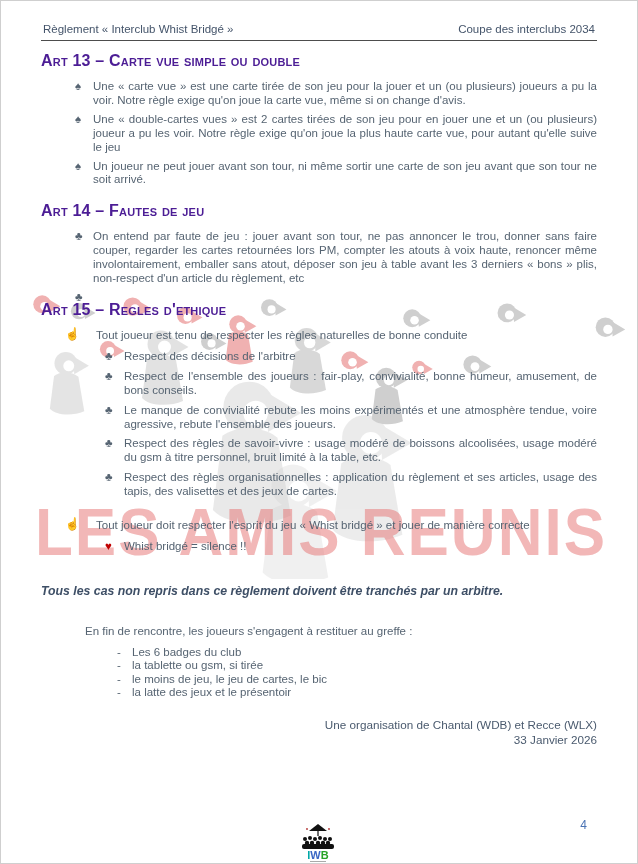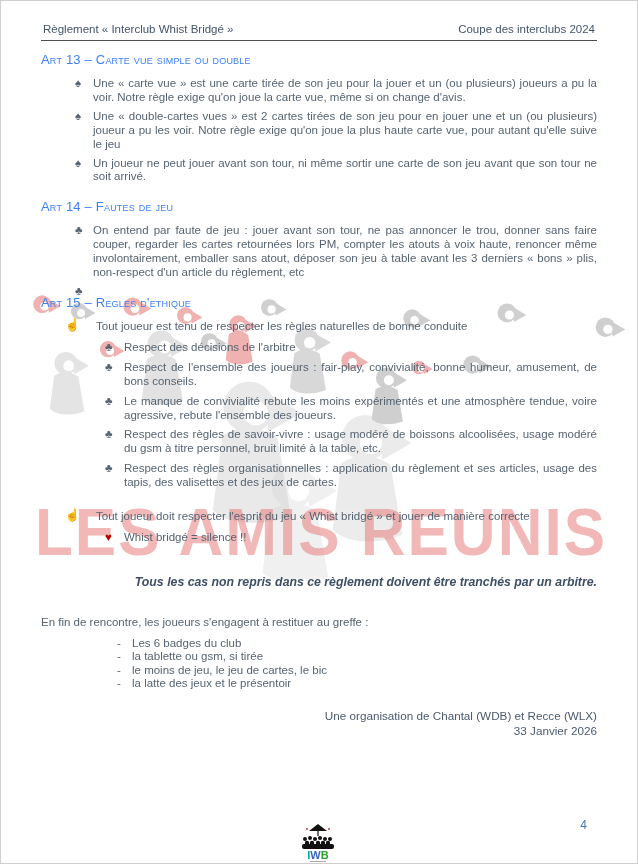--- a/index.html
+++ b/index.html
@@ -16,40 +16,40 @@
     color:rgba(229,112,112,0.5);transform:scaleY(1.08);transform-origin:left top;
   }
   
   .content{position:relative;z-index:2;padding:20px 40px 0 40px;}
   .header-row{
     display:flex;justify-content:space-between;align-items:baseline;
     font-size:11.5px;color:#44546a;padding:2px 2px 5px 2px;
     border-bottom:1.5px solid #4d4d4d;
   }
   .art-title{
-    font-size:13px;font-weight:normal;font-variant:small-caps;
-    color:#3b82f6;letter-spacing:.2px;margin:15px 0 10px 0;
+    font-size:16px;font-weight:bold;font-variant:small-caps;
+    color:#4c1d95;letter-spacing:.2px;margin:15px 0 10px 0;
   }
   .art-title.first{margin-top:11px;}
   ul{list-style:none;margin:0;padding:0;}
   li{position:relative;font-size:11.5px;line-height:13.9px;text-align:justify;margin-bottom:5px;}
   .lvl1{padding-left:52px;}
   .lvl1 .b{position:absolute;left:34px;top:0;}
   .hand-li{padding-left:55px;margin-bottom:7px;}
   .hand-li .b{position:absolute;left:24px;top:-1px;color:#6b7a8a;font-size:12px;}
   .lvl2{padding-left:83px;margin-bottom:6px;}
   .lvl2 .b{position:absolute;left:64px;top:0;}
   .heart-li{padding-left:83px;}
   .heart-li .b{position:absolute;left:64px;top:0;color:#c00000;}
   .subgap{height:9px;}
   .notice{
-    margin-top:30px;text-align:right;font-size:12.3px;font-weight:bold;
+    margin-top:30px;text-align:left;font-size:12.3px;font-weight:bold;
     font-style:italic;color:#3e4f66;
   }
-  .intro{margin-top:27px;font-size:11.5px;}
+  .intro{margin-top:27px;font-size:11.5px;margin-left:44px;}
   .dash-list{margin-top:9px;}
   .dash-li{padding-left:91px;margin-bottom:0;line-height:13.5px;text-align:left;}
   .dash-li .b{position:absolute;left:76px;top:0;}
   .closing{margin-top:17px;text-align:right;font-size:11.7px;line-height:15.6px;color:#4a5a6e;}
   .page-num{position:absolute;right:50px;top:817px;font-size:12px;color:#4a73b4;z-index:2;}
   .logo{position:absolute;left:297px;top:822px;z-index:2;}
 </style>
 </head>
 <body>
 
@@ -89,21 +89,21 @@
     <use href="#pHead" transform="translate(590,36) scale(0.36)" fill="#cfcfcf"></use>
     <use href="#pHead" transform="translate(95,60) scale(0.30)" fill="#f0b1b1"></use>
   </svg>
 
   <div class="wm-text">LES AMIS REUNIS</div>
 
   <div class="content">
 
     <div class="header-row">
       <span>Règlement « Interclub Whist Bridgé »</span>
-      <span>Coupe des interclubs 2024</span>
+      <span>Coupe des interclubs 2034</span>
     </div>
 
     <div class="art-title first">Art 13 – Carte vue simple ou double</div>
     <ul>
       <li class="lvl1">
         <span class="b">♠</span>
         <span>Une « carte vue » est une carte tirée de son jeu pour la jouer et un (ou plusieurs) joueurs a pu la voir. Notre règle exige qu'on joue la carte vue, même si on change d'avis.</span>
       </li>
       <li class="lvl1">
         <span class="b">♠</span>

